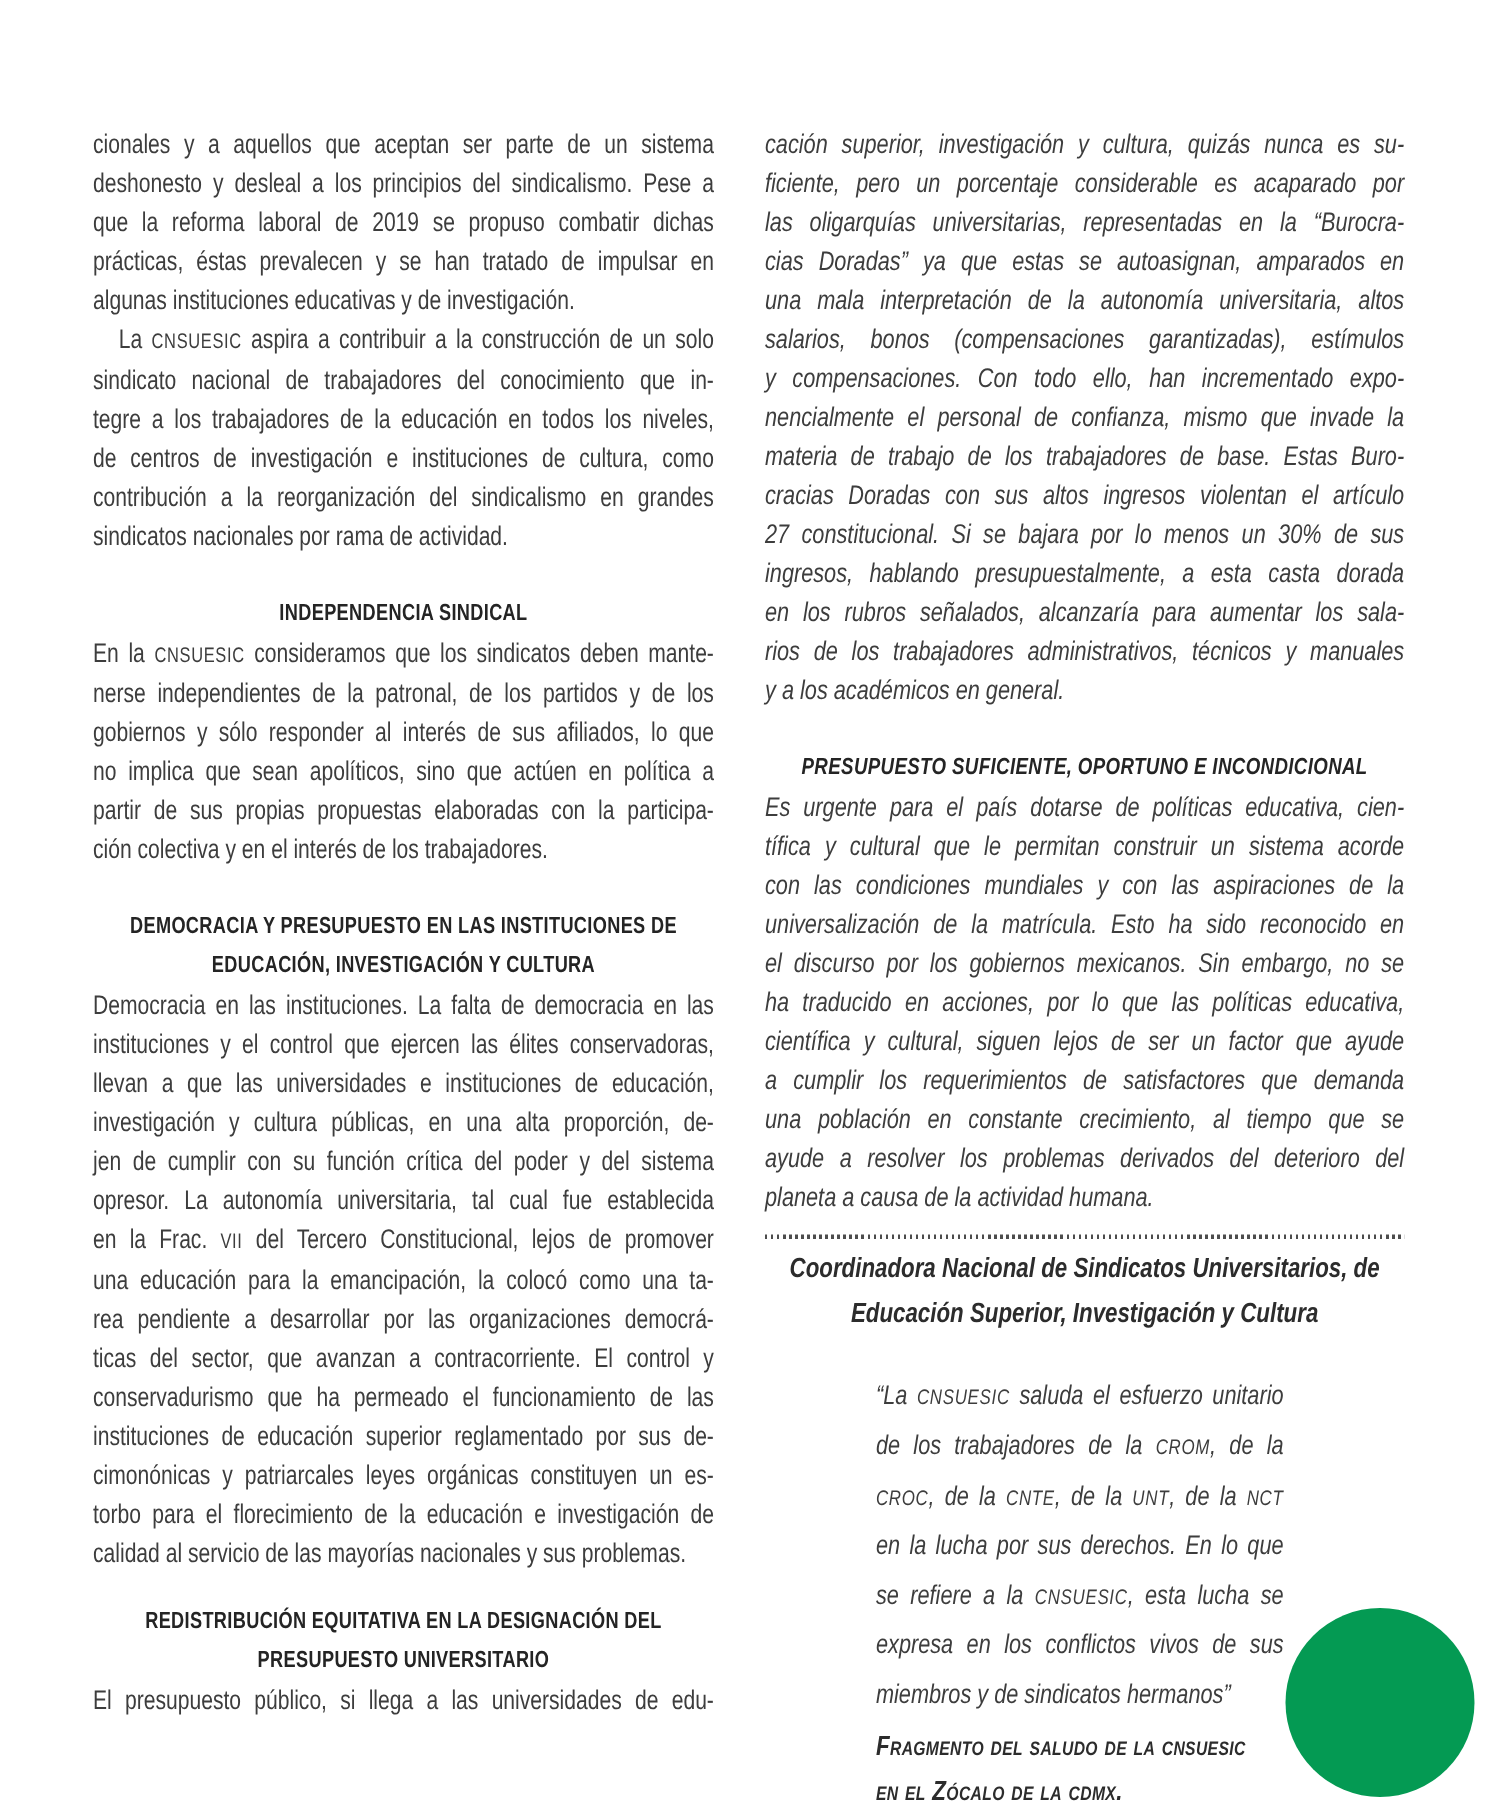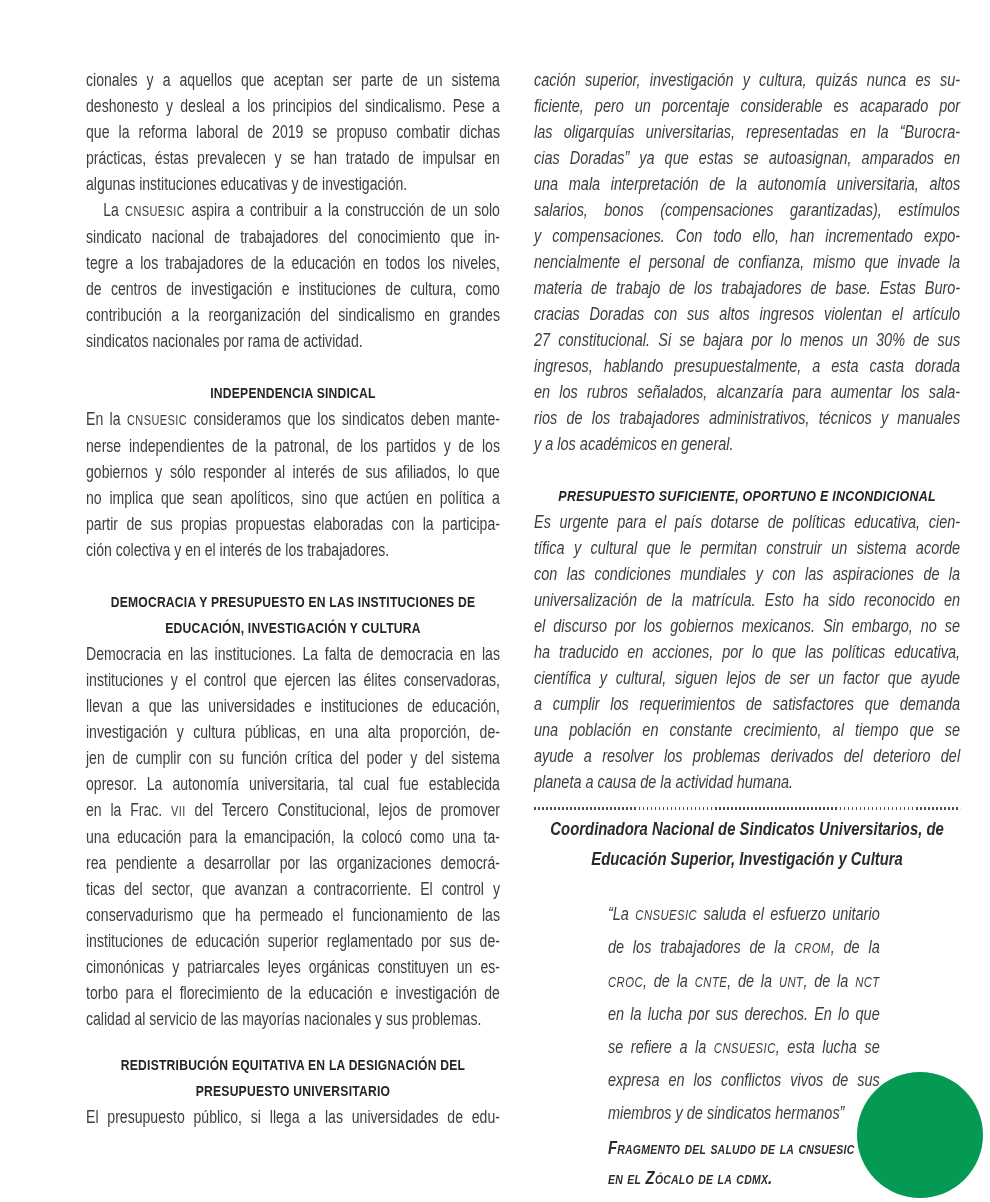--- a/index.html
+++ b/index.html
@@ -1,20 +1,20 @@
 <!DOCTYPE html>
 <html><head>
 <meta charset="utf-8">
 <style>
   html,body { margin:0; padding:0; background:#ffffff; }
   .page {
     position:relative; width:990px; height:1202px; background:#ffffff;
     overflow:hidden; font-family:"Liberation Sans", sans-serif; color:#3d3d3d;
   }
-  .col { position:absolute; top:67px;margin-left:24px; }
+  .col { position:absolute; top:83px; }
   #col-left  { left:62px;  width:414px; }
   #col-right { left:510px; width:426px;font-style:italic; }
   .col-inner { width:530px; transform-origin:0 0; }
   #col-left  .col-inner { transform:scaleX(0.781); }
   #col-right .col-inner { transform:scaleX(0.804); }
 
   .para { margin:0; }
   .line {
     font-size:18px; line-height:26px;
     text-align:justify; text-align-last:justify;

